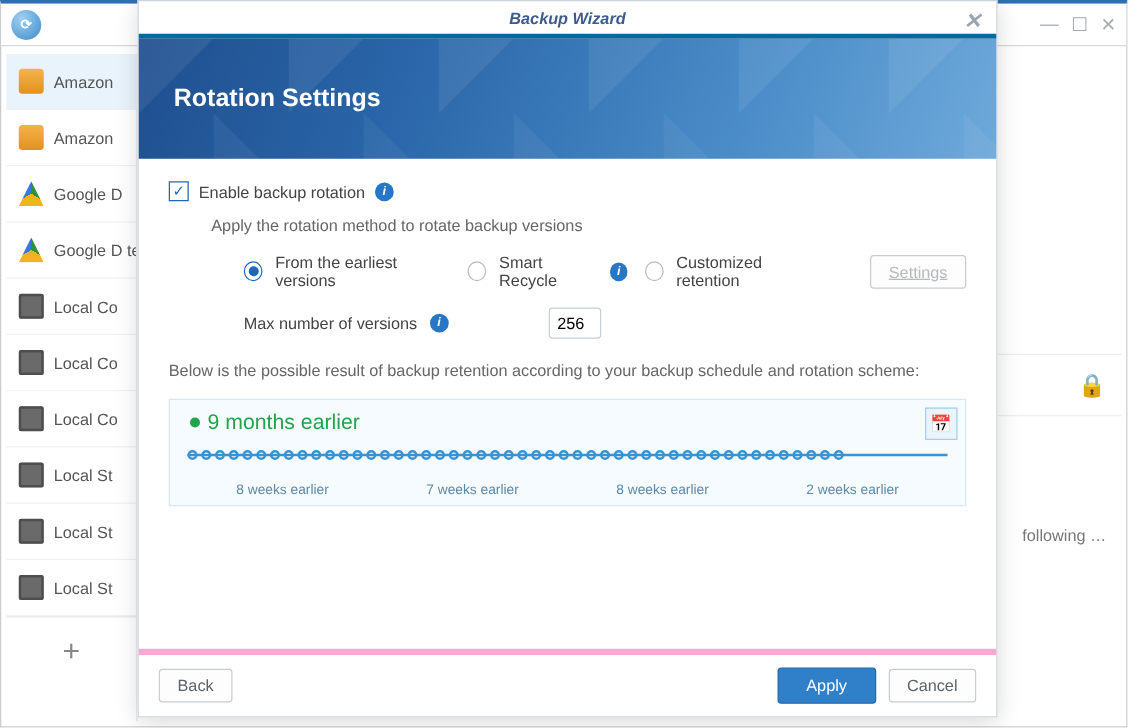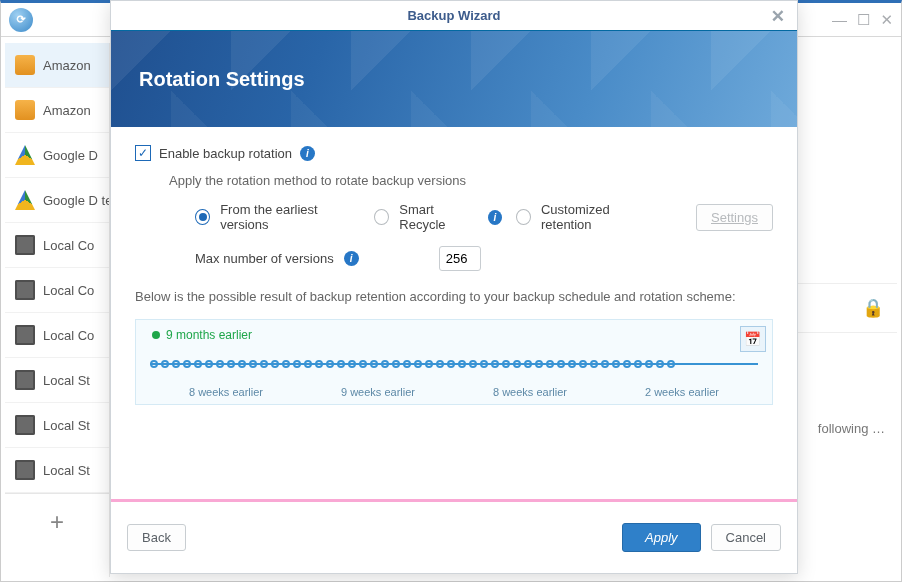--- a/index.html
+++ b/index.html
@@ -87,22 +87,22 @@
   .modal {
     position:absolute;
     left:110px; right:104px; top:0; bottom:8px;
     background:#fff;
     border:1px solid #cfd4d9;
     box-shadow: 0 4px 18px rgba(0,0,0,0.15);
     display:flex; flex-direction:column;
   }
   .modal-titlebar {
     height:30px; display:flex; align-items:center; justify-content:center;
-    border-bottom:1px solid #0369a1; position:relative;
-    font-weight:bold; color:#3d5c8c;
+    border-bottom:4px solid #0369a1; position:relative;
+    font-weight:bold; color:#3d5c8c;font-style:italic;
   }
   .modal-titlebar .close { position:absolute; right:12px; top:5px; color:#9aa4ad; font-size:17px; }
   .modal-banner {
     height:96px;
     background: linear-gradient(110deg,#1f4f8f 0%, #2965a8 30%, #4a8cc8 70%, #6ea9da 100%);
     color:#fff;
     display:flex; align-items:center;
     padding-left:28px;
     font-size:20px; font-weight:bold;
     position:relative;
@@ -166,47 +166,46 @@
     position:relative;
     height:86px;
   }
   .cal-btn {
     position:absolute; top:6px; right:6px;
     width:26px; height:26px; border:1px solid #aacce6;
     background:#eaf4fb;
     display:flex; align-items:center; justify-content:center;
     color:#2d77b9; font-size:14px;
   }
-  .earliest { position:absolute; left:16px; top:8px; color:#1fa64a; font-size:12px; display:flex; align-items:center; gap:6px; }
+  .earliest { position:absolute; left:16px; top:8px; color:#1fa64a; font-size:17px; display:flex; align-items:center; gap:6px; }
   .earliest .dot { width:8px; height:8px; border-radius:50%; background:#1fa64a; }
   .track {
     position:absolute; left:14px; right:14px; top:38px; height:12px;
     display:flex; align-items:center;
   }
   .track-line { position:absolute; left:0; right:0; top:5px; height:2px; background:#3893d4; }
   .track .tick {
     width:8px; height:8px; border:2px solid #3893d4; background:#fff; border-radius:50%;
     margin-right:3px; flex-shrink:0;
   }
   .markers {
     position:absolute; left:14px; right:14px; bottom:6px;
     display:flex; justify-content:space-around;
     color:#5d89a7; font-size:11px;
   }
 
   .modal-footer {
-    border-top:3px solid #f9a8d4;
-    padding:21px 16px;
+    border-top:5px solid #f9a8d4;
+    padding:10px 16px;
     display:flex; align-items:center; gap:10px;
   }
   .modal-footer .spacer { flex:1; }
   .btn.primary {
     background:#2f80c9; border-color:#246aa9; color:#fff;
     padding:6px 22px;
-    font-style:italic;
   }
 </style>
 </head>
 <body>
 
 <div class="bg-window">
   <div class="bg-titlebar">
     <span class="app-icon">⟳</span>
     <div class="win-ctrls">
       <span>—</span>
@@ -366,21 +365,21 @@
           <span class="tick"></span>
           <span class="tick"></span>
           <span class="tick"></span>
           <span class="tick"></span>
           <span class="tick"></span>
           <span class="tick"></span>
           <span class="tick"></span>
         </div>
       <div class="markers" id="markers">
           <span>8 weeks earlier</span>
-          <span>9 weeks earlier</span>
+          <span>7 weeks earlier</span>
           <span>8 weeks earlier</span>
           <span>2 weeks earlier</span>
         </div>
     </div>
   </div>
 
   <div class="modal-footer">
     <button class="btn">Back</button>
     <span class="spacer"></span>
     <button class="btn primary">Apply</button>

